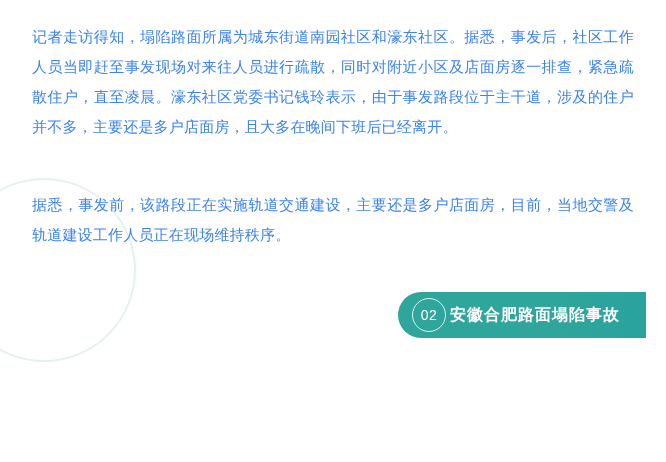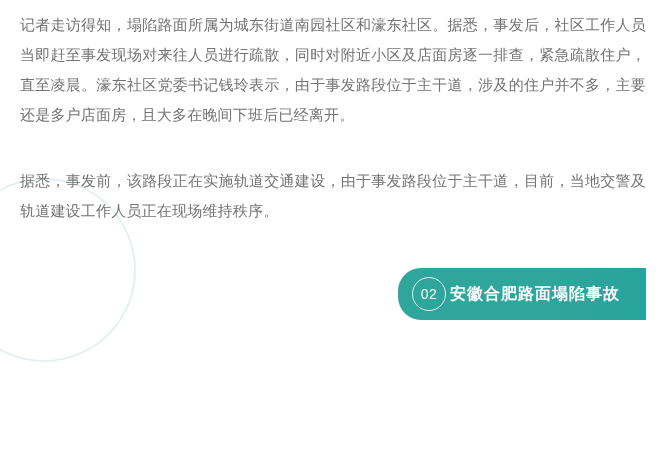--- a/index.html
+++ b/index.html
@@ -30,41 +30,41 @@
     height: 180px;
     border: 2px solid #e2ecee;
     border-radius: 50%;
     opacity: 0.85;
     pointer-events: none;
   }
   .para {
     position: relative;
     font-size: 15px;
     line-height: 30px;
-    color: #737373;
+    color: #3b82f6;
     letter-spacing: 0.2px;
     text-align: justify;
-    margin: 0;
+    margin: 12px;
   }
   .para-1 {
     padding-top: 10px;
   }
   .para-2 {
     padding-top: 36px;
   }
   .section-header {
     position: relative;
     margin-top: 42px;
     height: 46px;
   }
   .section-bar {
     position: absolute;
     right: 0;
     top: 0;
-    height: 52px;
+    height: 46px;
     min-width: 248px;
     background: linear-gradient(90deg, #2fa69b 0%, #2fa69b 60%, #28a39d 100%);
     border-top-left-radius: 23px;
     border-bottom-left-radius: 23px;
     display: flex;
     align-items: center;
     padding-left: 14px;
     padding-right: 18px;
     box-sizing: border-box;
   }
@@ -95,21 +95,21 @@
 </style>
 </head>
 <body>
 
 <div class="page">
 
   <div class="watermark-circle"></div>
 
   <p class="para para-1">记者走访得知，塌陷路面所属为城东街道南园社区和濠东社区。据悉，事发后，社区工作人员当即赶至事发现场对来往人员进行疏散，同时对附近小区及店面房逐一排查，紧急疏散住户，直至凌晨。濠东社区党委书记钱玲表示，由于事发路段位于主干道，涉及的住户并不多，主要还是多户店面房，且大多在晚间下班后已经离开。</p>
 
-  <p class="para para-2">据悉，事发前，该路段正在实施轨道交通建设，由于事发路段位于主干道，目前，当地交警及轨道建设工作人员正在现场维持秩序。</p>
+  <p class="para para-2">据悉，事发前，该路段正在实施轨道交通建设，主要还是多户店面房，目前，当地交警及轨道建设工作人员正在现场维持秩序。</p>
 
   <div class="section-header">
     <div class="section-bar">
       <span class="section-num">02</span>
       <span class="section-title">安徽合肥路面塌陷事故</span>
     </div>
   </div>
 
 
 </div>

